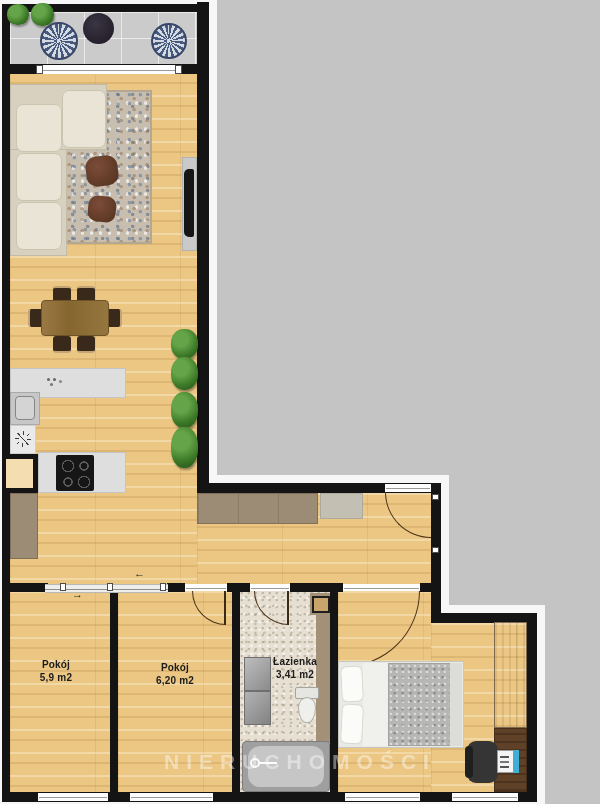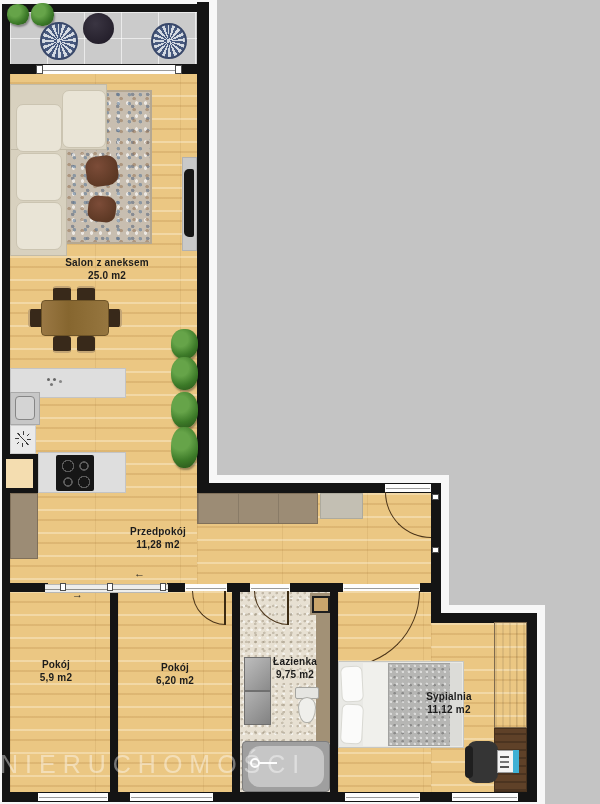--- a/index.html
+++ b/index.html
@@ -28,22 +28,22 @@
   .track{background:#eeeeec;border-top:1px solid #b8b8b5;border-bottom:1px solid #b8b8b5;}
   .track::after{content:"";position:absolute;left:0;right:0;top:50%;height:1px;background:#8f8f8c;}
   .mark{background:#fff;border:1px solid #4c4c4c;box-sizing:border-box;}
   .arc{border:0 solid #4a3318;box-sizing:border-box;}
   .leaf{background:#3c2b13;}
   .room-label{position:absolute;text-align:center;font-weight:bold;font-size:10px;line-height:1.3;
         color:#1c1c1c;letter-spacing:.2px;}
   .arrow{position:absolute;font-size:11px;color:#222;line-height:1;}
   .plant{border-radius:46%;background:radial-gradient(circle at 36% 34%, #66a449 0 28%, #3c7a28 62%, #274f18 100%);
         box-shadow:1px 2px 2px rgba(0,0,0,.35);}
-  .watermark{position:absolute;left:0;width:100%;font-weight:normal;
-        font-size:25px;letter-spacing:7px;color:rgba(255,255,255,.42);}
+  .watermark{position:absolute;left:0;width:100%;text-align:center;font-weight:bold;
+        font-size:21px;letter-spacing:7px;color:rgba(255,255,255,.42);}
 </style>
 </head>
 <body>
 
 <div class="plan">
 
   <div class="a white" style="left:0;top:0;width:217px;height:497px;"></div>
   <div class="a white" style="left:0;top:475px;width:449px;height:329px;"></div>
   <div class="a white" style="left:330px;top:605px;width:215px;height:199px;"></div>
 
@@ -172,40 +172,28 @@
   <div class="a" style="left:388px;top:663px;width:74px;height:83px;background-color:#b6b6b4;border:1px solid #a2a2a0;box-sizing:border-box;background-image:radial-gradient(circle at 30% 30%, rgba(255,255,255,.5) 0 1px, transparent 1.5px),radial-gradient(circle at 70% 65%, rgba(60,60,60,.35) 0 1px, transparent 1.5px);background-size:6px 6px,8px 8px;"></div>
   <div class="a" style="left:450px;top:663px;width:12px;height:83px;background:#dcdcd8;"></div>
   <div class="a" style="left:494px;top:622px;width:33px;height:106px;background:linear-gradient(90deg,#b4a285,#978064);border:1px solid #7e6a4e;box-sizing:border-box;background-image:repeating-linear-gradient(90deg,rgba(0,0,0,.08) 0 2px,transparent 2px 7px);"></div>
   <div class="a" style="left:494px;top:728px;width:33px;height:64px;background:#5f4128;border:1px solid #46301c;box-sizing:border-box;background-image:repeating-linear-gradient(0deg,rgba(0,0,0,.2) 0 2px,transparent 2px 8px);"></div>
   <div class="a" style="left:467px;top:741px;width:31px;height:42px;background:#353535;border-radius:9px;"></div>
   <div class="a" style="left:465px;top:746px;width:8px;height:32px;background:#1f1f1f;border-radius:4px;"></div>
   <div class="a" style="left:497px;top:750px;width:22px;height:23px;background:#f4f4f4;border:1px solid #9a9a9a;box-sizing:border-box;"></div>
   <div class="a" style="left:513px;top:750px;width:6px;height:23px;background:#3fb0d4;"></div>
   <div class="a" style="left:500px;top:756px;width:9px;height:2px;background:#555;box-shadow:0 5px #777,0 10px #555;"></div>
 
-  <div class="room-label" style="left:47px;top:256px;width:120px;">
-    <div>Salon z aneksem</div>
-    <div>25.0 m2</div>
-  </div>
-  <div class="room-label" style="left:98px;top:525px;width:120px;">
-    <div>Przedpokój</div>
-    <div>11,28 m2</div>
-  </div>
   <div class="room-label" style="left:6px;top:658px;width:100px;">
     <div>Pokój</div>
     <div>5,9 m2</div>
   </div>
   <div class="room-label" style="left:125px;top:661px;width:100px;">
     <div>Pokój</div>
     <div>6,20 m2</div>
   </div>
   <div class="room-label" style="left:245px;top:655px;width:100px;">
     <div>Łazienka</div>
-    <div>9,75 m2</div>
-  </div>
-  <div class="room-label" style="left:399px;top:690px;width:100px;">
-    <div>Sypialnia</div>
-    <div>11,12 m2</div>
+    <div>3,41 m2</div>
   </div>
 
   <div class="watermark" style="top:750px;">NIERUCHOMOŚCI</div>
 
 </div>
 
 </body></html>

